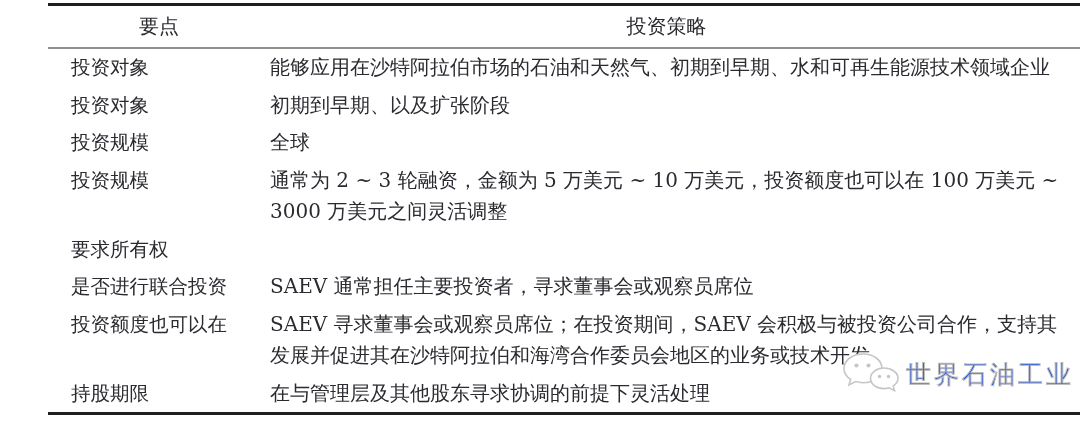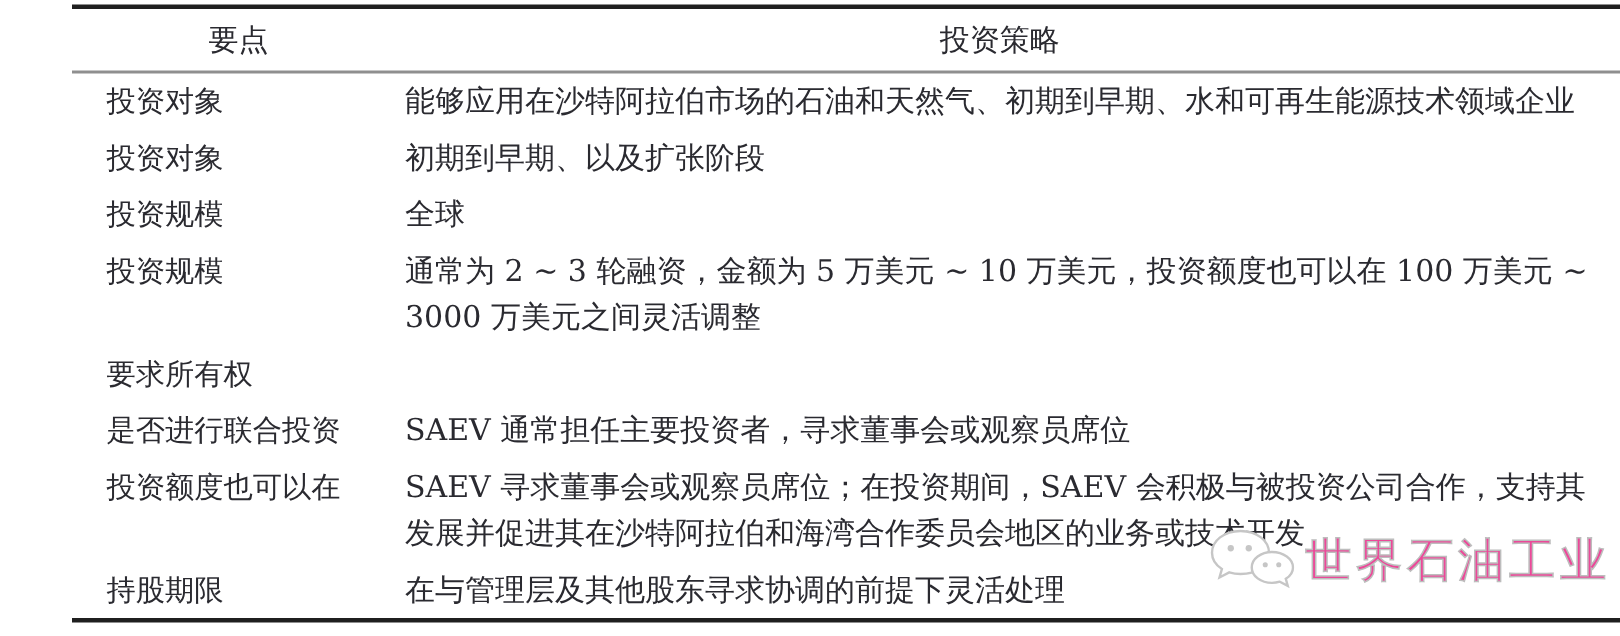--- a/index.html
+++ b/index.html
@@ -31,23 +31,23 @@
   .row .col1 { font-size:19.5px; line-height:31.5px; }
   .row .col2 { font-size:20px; line-height:31.5px; }
   .watermark {
     position:absolute;
     top:351px; right:6px;
     display:flex; align-items:center; gap:7px;
     pointer-events:none;
   }
   .wm-text {
     font-family:Liberation Serif, serif;
-    font-size:31px;
+    font-size:25px;
     letter-spacing:3px;
-    color:#ec4899;
+    color:#1d4ed8;
     -webkit-text-stroke:1px #bdbdbd;
   }
   .wm-icon { display:block; }
 </style>
 </head>
 <body>
 
 <div class="table-wrap">
   <div class="head-row">
     <div class="col1">要点</div>

